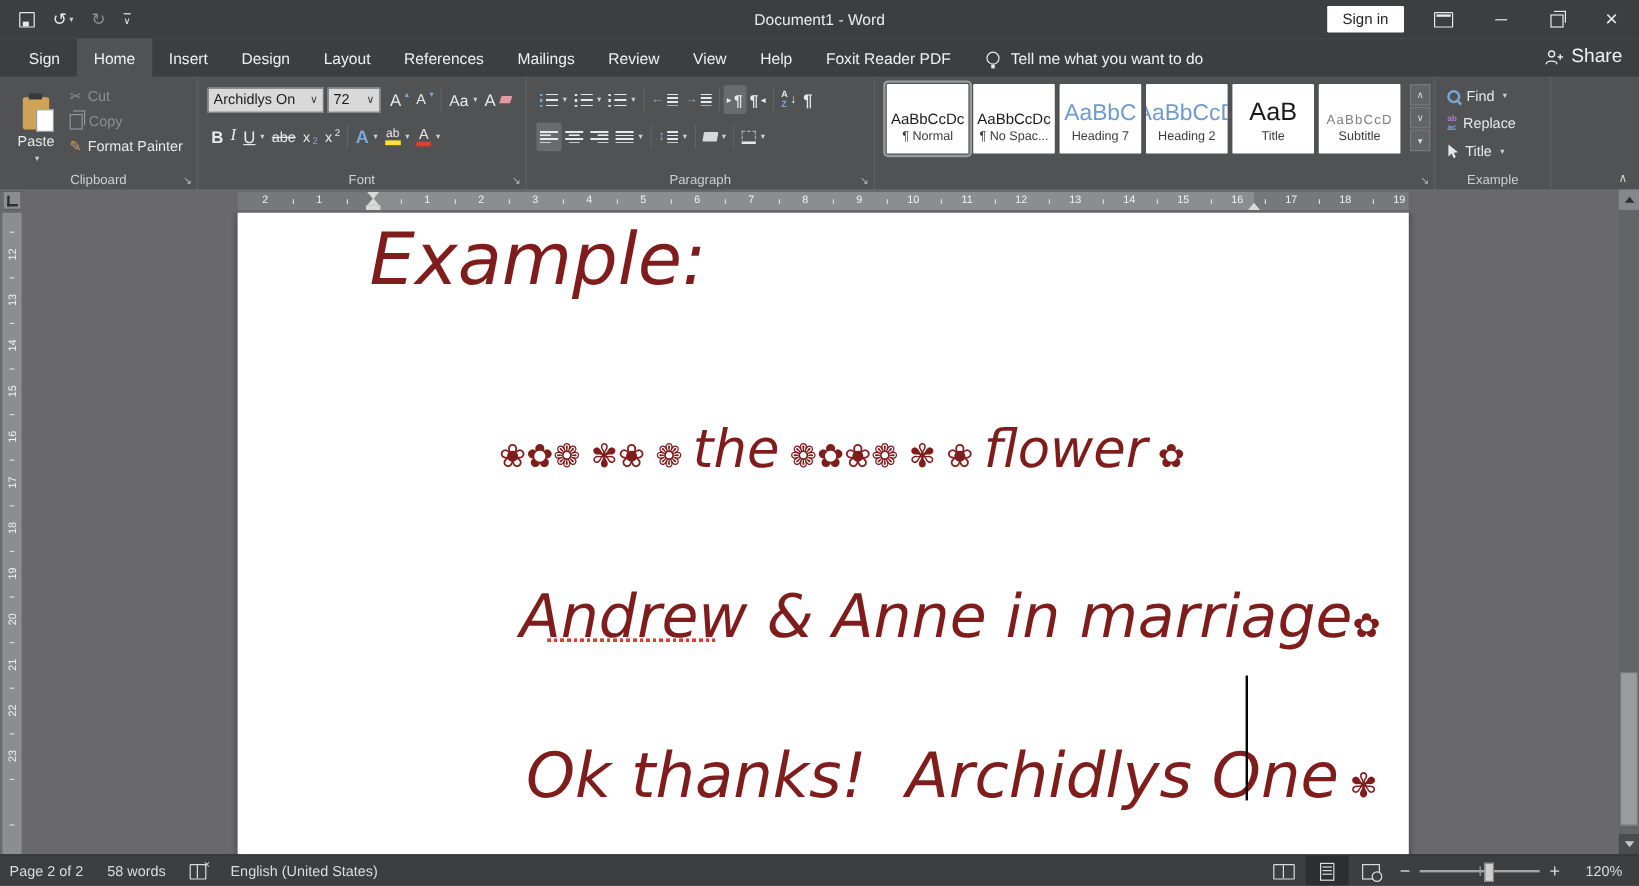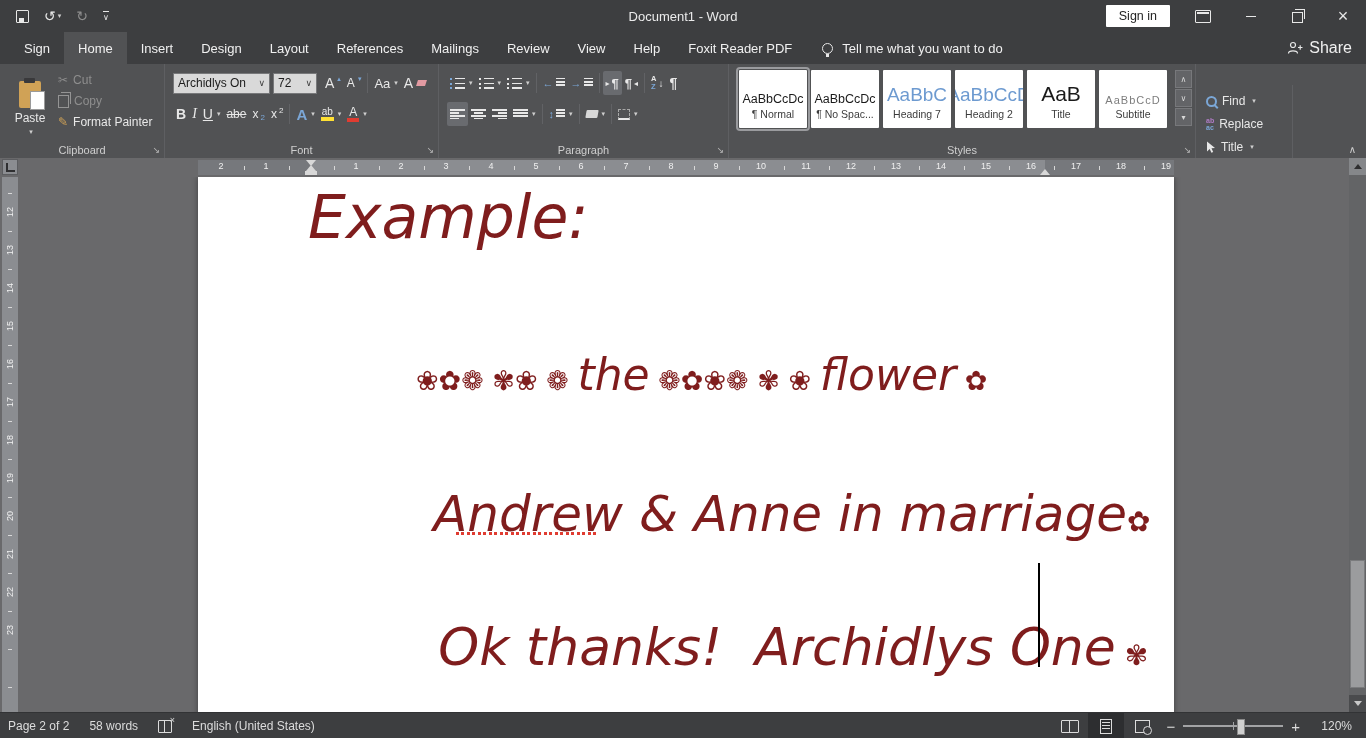--- a/index.html
+++ b/index.html
@@ -406,25 +406,24 @@
         </div>
       <div class="stcard" style="left:370px;">
           <div class="stprev sub">AaBbCcD</div>
           <div class="stname">Subtitle</div>
         </div>
       <div class="stscroll">
         <div class="stsbtn">∧</div>
         <div class="stsbtn">∨</div>
         <div class="stsbtn">▾</div>
       </div>
-      <div class="grp-label">Styles</div>
       <div class="launcher">↘</div>
     </div>
 
-    <div class="grp" style="left:1196px;width:97px;margin-top:21px;">
+    <div class="grp" style="left:1196px;width:97px;">
       <div class="editrow caret" style="position:absolute;left:10px;top:9px;">
         <span class="mag"></span>
         <span>Find</span>
       </div>
       <div class="editrow" style="position:absolute;left:10px;top:32px;">
         <span class="replic">
             <span style="color:#b07cc6;">ab</span>
             <span style="color:#7ba7d7;">ac</span>
           </span>
         <span>Replace</span>

